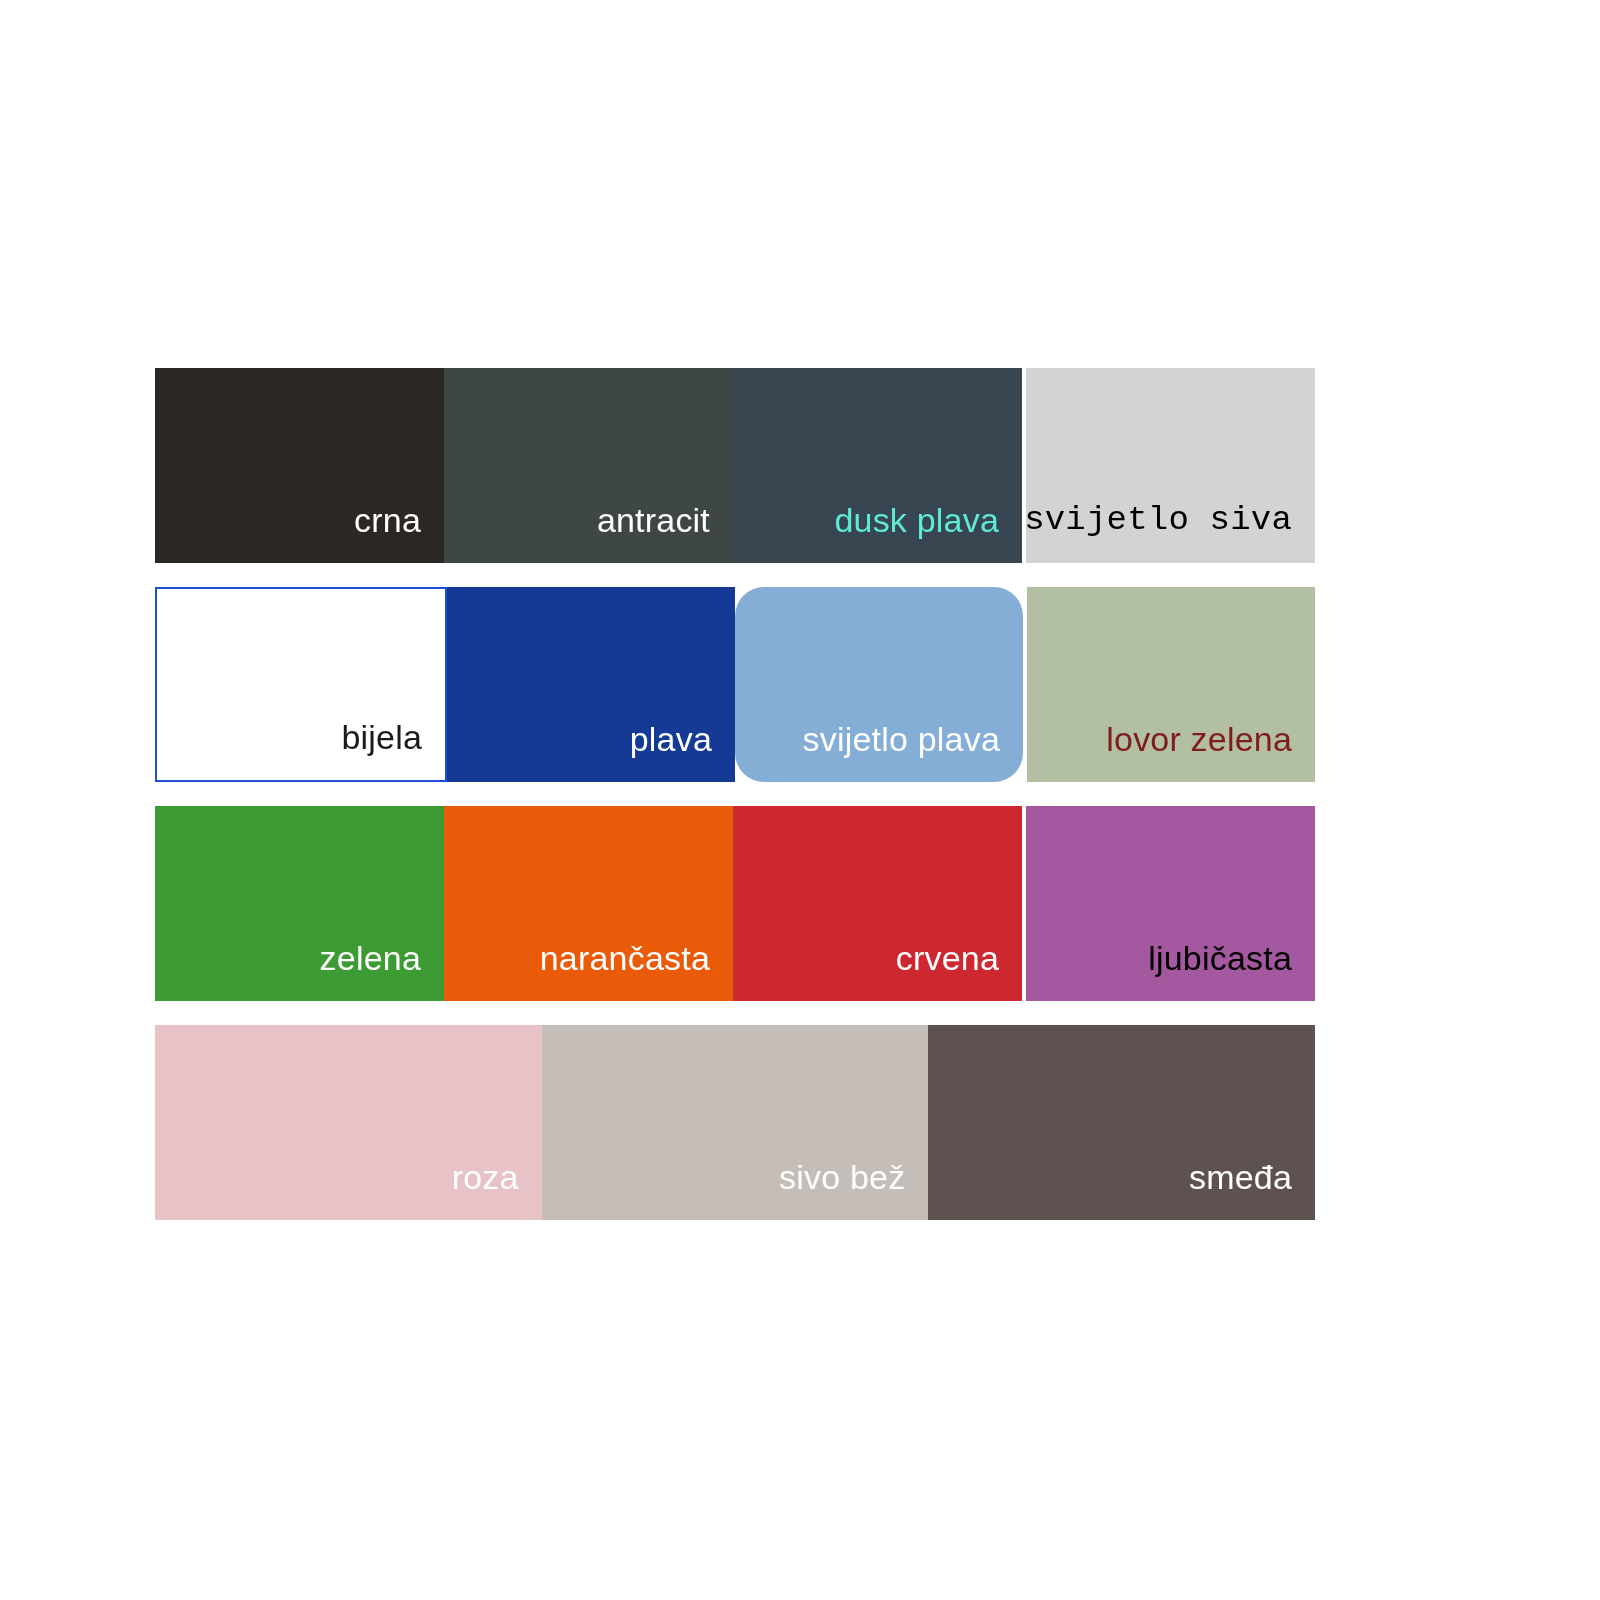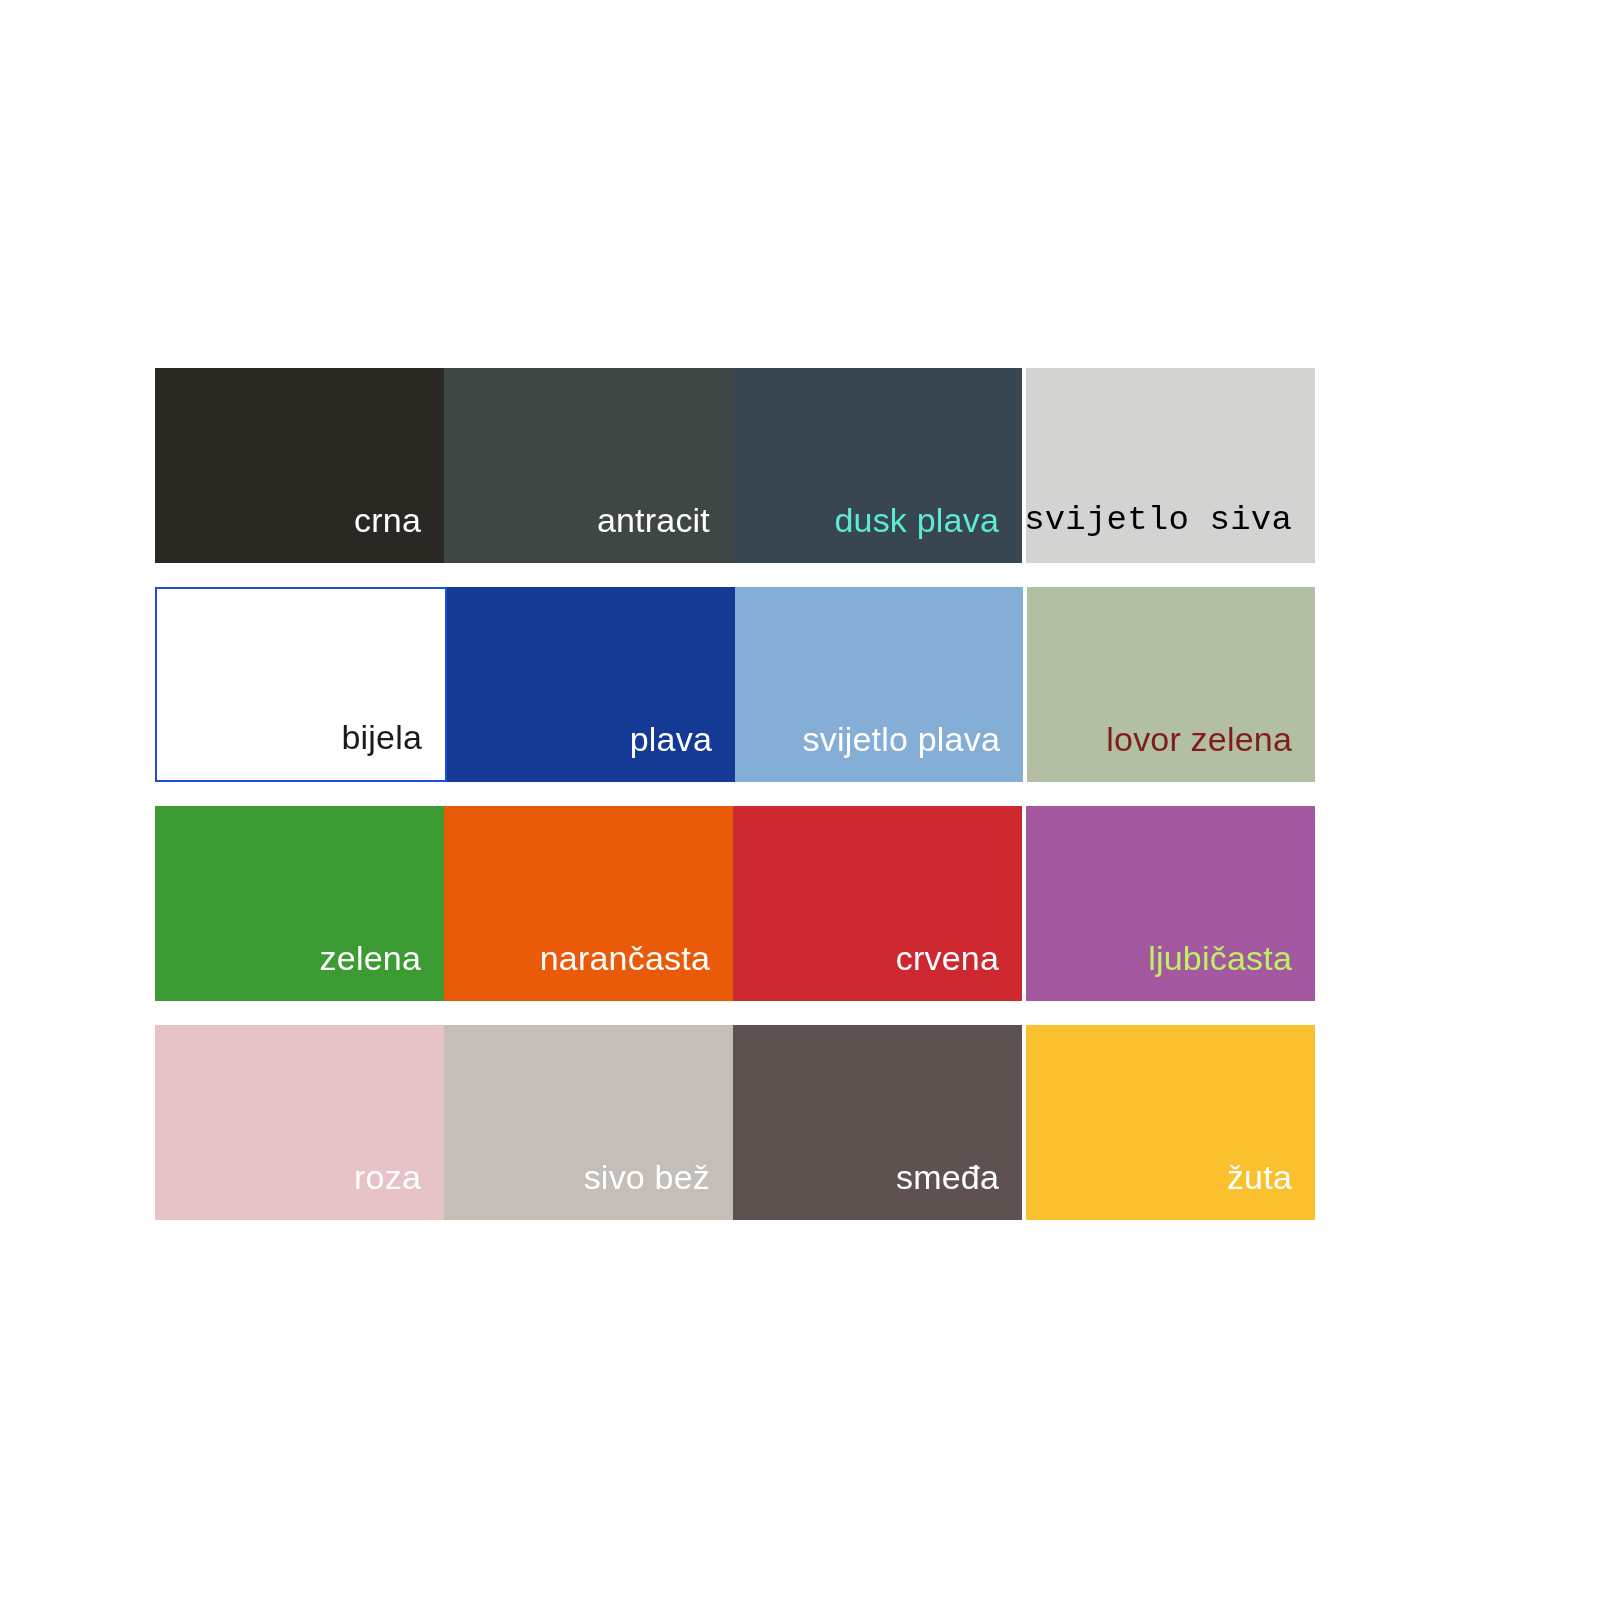--- a/index.html
+++ b/index.html
@@ -96,52 +96,49 @@
       </div>
     </div>
 
     <div class="swatch-row">
       <div class="swatch outlined" style="background-color: rgb(255, 255, 255);">
         <span class="swatch-label dark" style="color: rgb(29, 27, 25);">bijela</span>
       </div>
       <div class="swatch" style="background-color: rgb(20, 58, 150);">
         <span class="swatch-label" style="color: rgb(255, 255, 255);">plava</span>
       </div>
-      <div class="swatch" style="background-color: rgb(132, 174, 213);">
+      <div class="swatch" style="background-color: rgb(132, 174, 213); border-radius: 29px;">
         <span class="swatch-label" style="color: rgb(255, 255, 255);">svijetlo plava</span>
       </div>
       <div class="swatch gap-left" style="background-color: rgb(178, 191, 163);">
         <span class="swatch-label" style="color: #7f1d1d;">lovor zelena</span>
       </div>
     </div>
 
     <div class="swatch-row">
       <div class="swatch" style="background-color: rgb(60, 155, 51);">
         <span class="swatch-label" style="color: rgb(255, 255, 255);">zelena</span>
       </div>
       <div class="swatch" style="background-color: rgb(233, 90, 9);">
         <span class="swatch-label" style="color: rgb(255, 255, 255);">narančasta</span>
       </div>
       <div class="swatch" style="background-color: rgb(205, 40, 48);">
         <span class="swatch-label" style="color: rgb(255, 255, 255);">crvena</span>
       </div>
       <div class="swatch gap-left" style="background-color: rgb(164, 88, 159);">
-        <span class="swatch-label" style="color: #bef264;">ljubičasta</span>
+        <span class="swatch-label" style="color: #000000;">ljubičasta</span>
       </div>
     </div>
 
     <div class="swatch-row">
       <div class="swatch" style="background-color: rgb(231, 194, 198);">
         <span class="swatch-label" style="color: rgb(255, 255, 255);">roza</span>
       </div>
       <div class="swatch" style="background-color: rgb(197, 189, 183);">
         <span class="swatch-label" style="color: rgb(255, 255, 255); margin-left: 34px;">sivo bež</span>
       </div>
       <div class="swatch" style="background-color: rgb(94, 82, 80);">
         <span class="swatch-label" style="color: rgb(255, 255, 255);">smeđa</span>
       </div>
-      <div class="swatch gap-left" style="background-color: rgb(251, 192, 45);">
-        <span class="swatch-label" style="color: rgb(255, 255, 255);">žuta</span>
-      </div>
     </div>
 
   </div>
 </div>
 
 </body></html>

